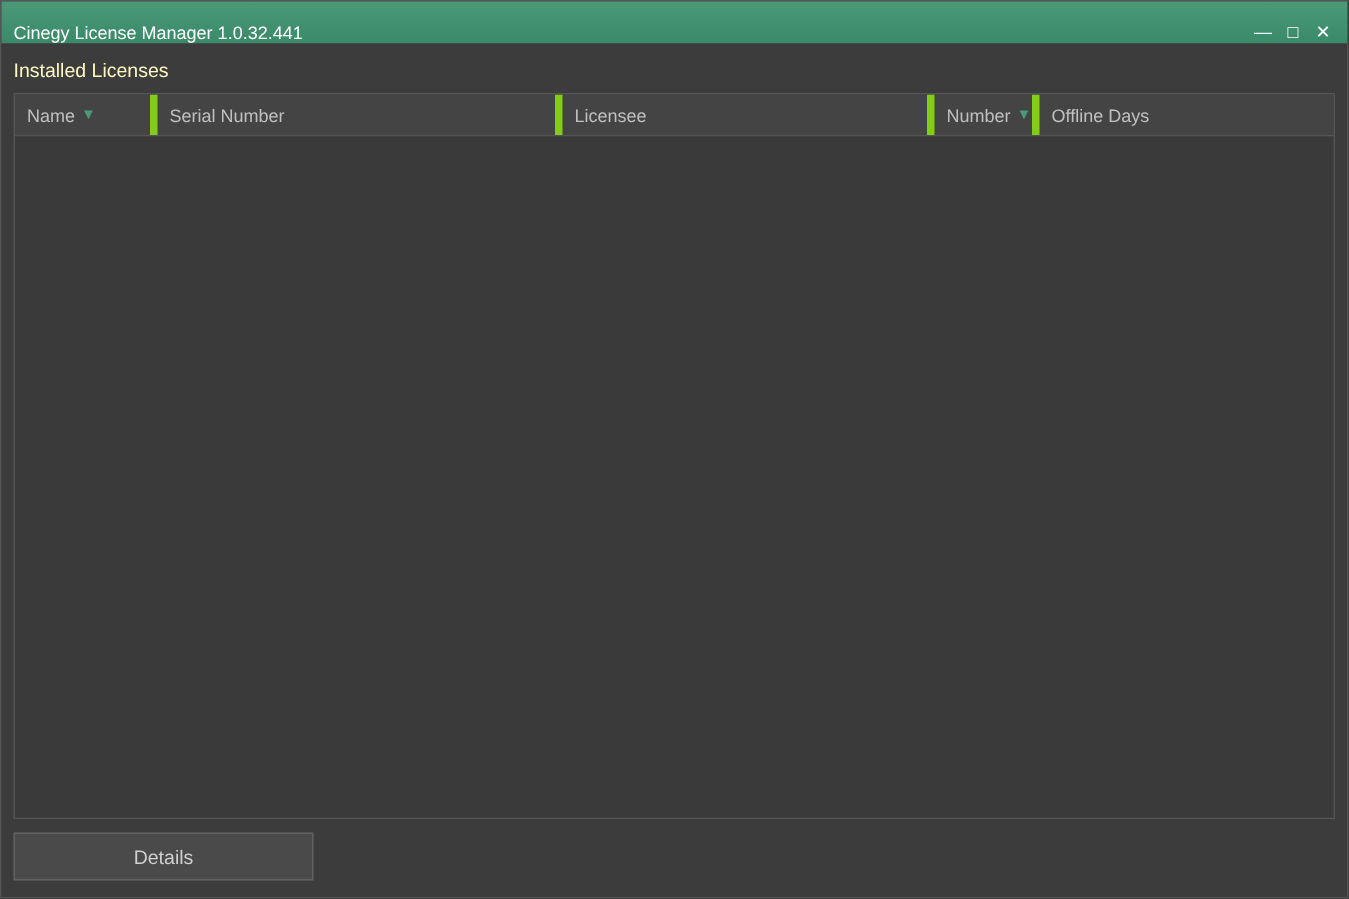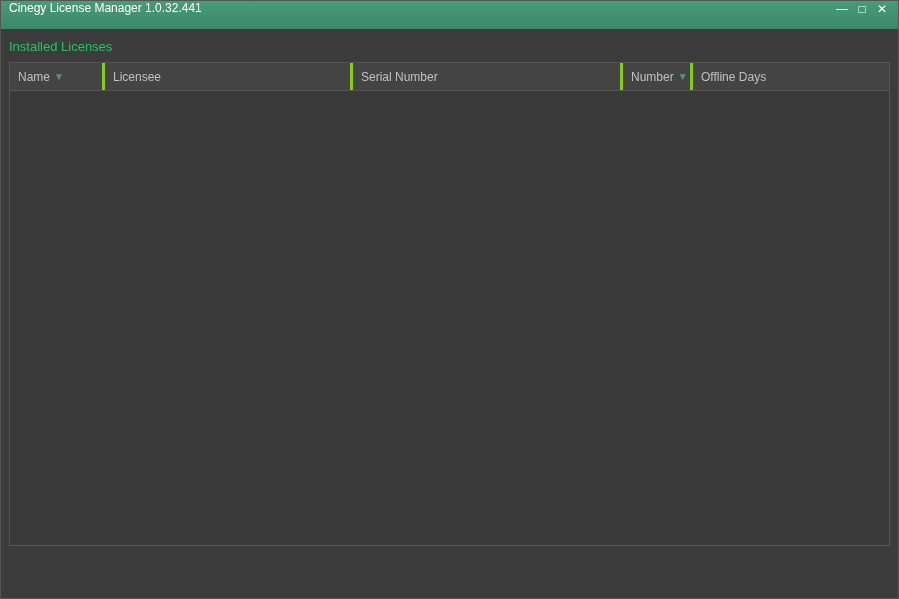--- a/index.html
+++ b/index.html
@@ -23,21 +23,21 @@
       height: 599px;
       display: flex;
       flex-direction: column;
       border: 1px solid #555;
     }
 
     .title-bar {
       height: 28px;
       background: linear-gradient(to bottom, #4a9a7a, #3a8a6a);
       display: flex;
-      align-items: flex-start;
+      align-items: flex-end;
       justify-content: space-between;
       padding: 0 8px;
       flex-shrink: 0;
     }
 
     .title-bar-text {
       color: #ffffff;
       font-size: 12px;
       font-weight: normal;
     }
@@ -64,21 +64,21 @@
     .content-area {
       display: flex;
       flex-direction: column;
       flex: 1;
       background: #3c3c3c;
       padding: 8px;
       gap: 6px;
     }
 
     .section-title {
-      color: #22c55e;
+      color: #fef9c3;
       font-size: 13px;
       font-weight: normal;
       padding: 2px 0;
     }
 
     .table-container {
       flex: 1;
       background: #3a3a3a;
       border: 1px solid #555;
       overflow: hidden;
@@ -93,21 +93,21 @@
       height: 28px;
       flex-shrink: 0;
     }
 
     .col-header {
       display: flex;
       align-items: center;
       padding: 0 8px;
       color: #c0c0c0;
       font-size: 12px;
-      border-right: 3px solid #84cc16;
+      border-right: 5px solid #84cc16;
       height: 100%;
       gap: 4px;
       flex-shrink: 0;
     }
 
     .col-name { width: 95px; }
     .col-licensee { width: 248px; }
     .col-serial { width: 270px; }
     .col-expiry { width: 70px; }
     .col-offline { width: 90px; border-right: none; }
@@ -167,35 +167,36 @@
 
   <div class="content-area">
     <span class="section-title">Installed Licenses</span>
 
     <div class="table-container">
       <div class="table-header">
         <div class="col-header col-name">
           <span>Name</span>
           <span class="filter-icon">▼</span>
         </div>
+        <div class="col-header col-serial">
+          <span>Serial Number</span>
+        </div>
         <div class="col-header col-licensee">
           <span>Licensee</span>
-        </div>
-        <div class="col-header col-serial">
-          <span>Serial Number</span>
         </div>
         <div class="col-header col-expiry">
           <span>Number</span>
           <span class="filter-icon">▼</span>
         </div>
         <div class="col-header col-offline">
           <span>Offline Days</span>
         </div>
       </div>
       <div class="table-body"></div>
     </div>
 
     <div class="bottom-bar">
+      <button class="bottom-btn">Details</button>
       <div class="btn-spacer"></div>
       <div class="btn-spacer"></div>
     </div>
   </div>
 </div>
 
 </body></html>

